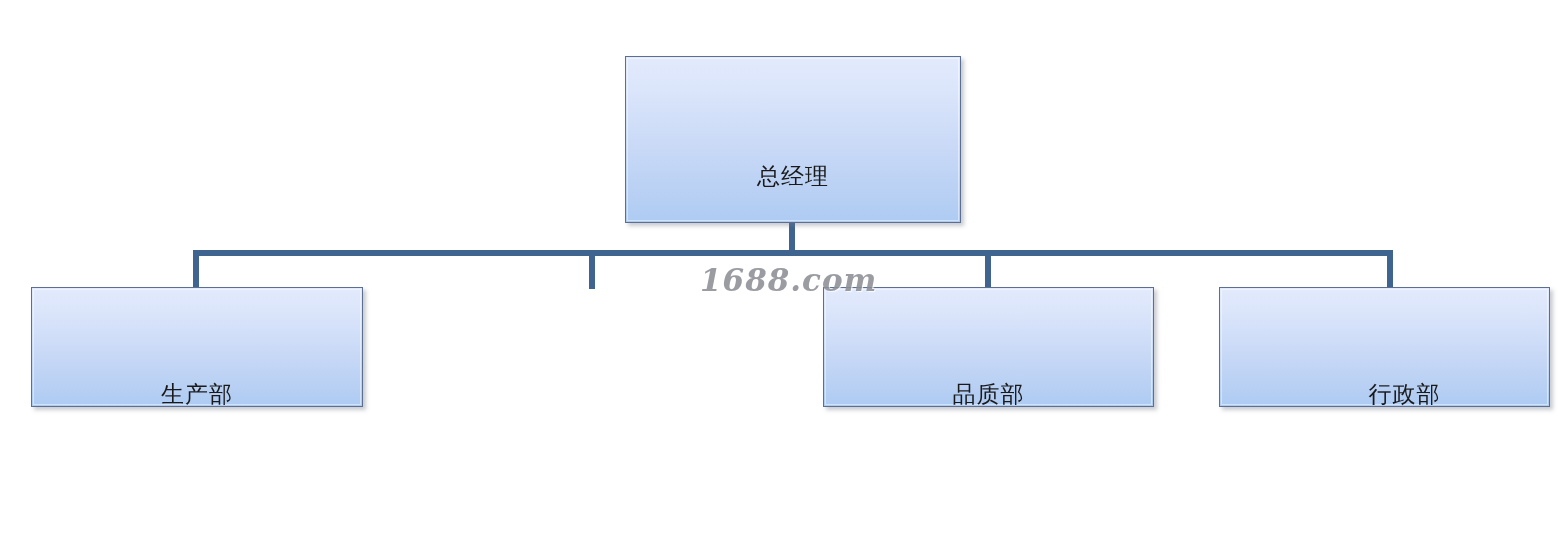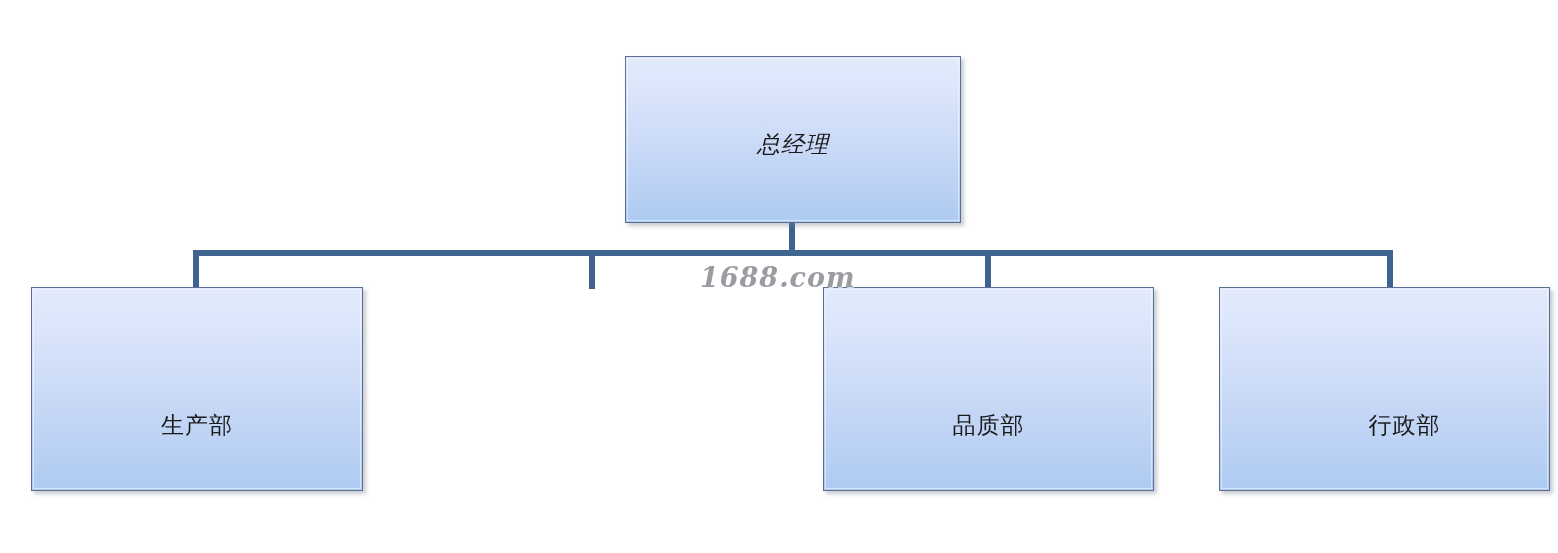--- a/index.html
+++ b/index.html
@@ -54,29 +54,28 @@
   
   #node-root {
     left: 625px;
     top: 56px;
     width: 336px;
     height: 167px;
   }
   
   #node-root {
     align-items: flex-start;
-    padding-top: 76px;
-    font-style: italic;
+    padding-top: 108px;
   }
 
   
   .node-child {
     top: 287px;
-    height: 204px;
-    align-items: center;
+    height: 120px;
+    align-items: flex-end;
     padding-top: 72px;
   }
   #node-child-0 { left: 31px;   width: 332px; }
   #node-child-1 { left: 427px;  width: 331px; }
   #node-child-2 { left: 823px;  width: 331px; }
   #node-child-3 { left: 1219px; width: 331px; padding-left: 40px; }
 
   
   .connector {
     position: absolute;
@@ -110,21 +109,21 @@
 
   
   #watermark {
     position: absolute;
     left: 700px;
     top: 262px;
     z-index: 5;
     font-family: "DejaVu Serif", "Liberation Serif", serif;
     font-style: italic;
     font-weight: 700;
-    font-size: 27px;
+    font-size: 31px;
     color: #8d8f96;
     opacity: 0.88;
     letter-spacing: 1px;
     text-shadow: 1px 1px 1px rgba(255,255,255,0.9);
     white-space: nowrap;
     pointer-events: none;
   }
 </style>
 </head>
 <body>

